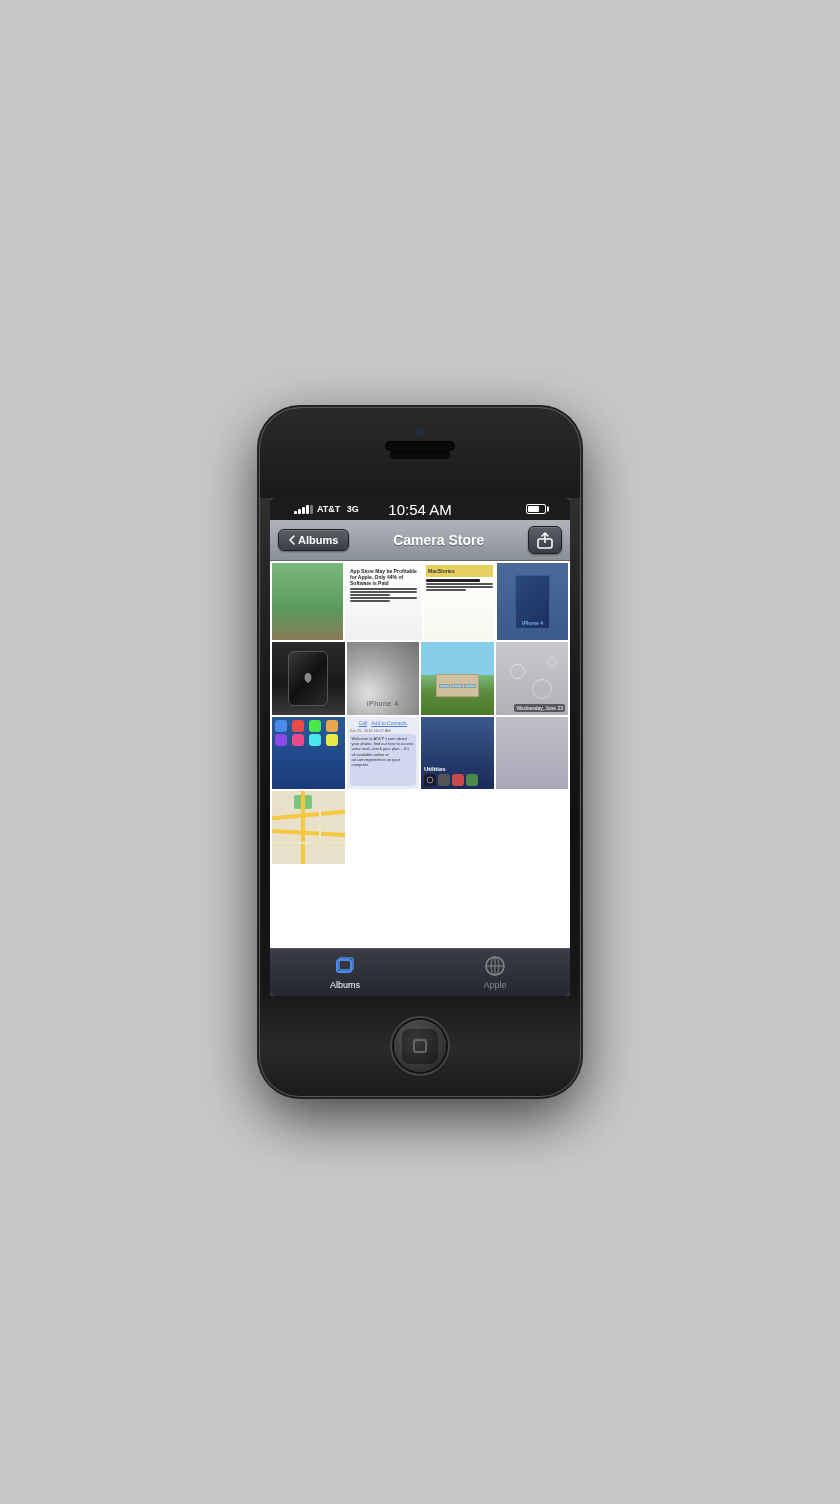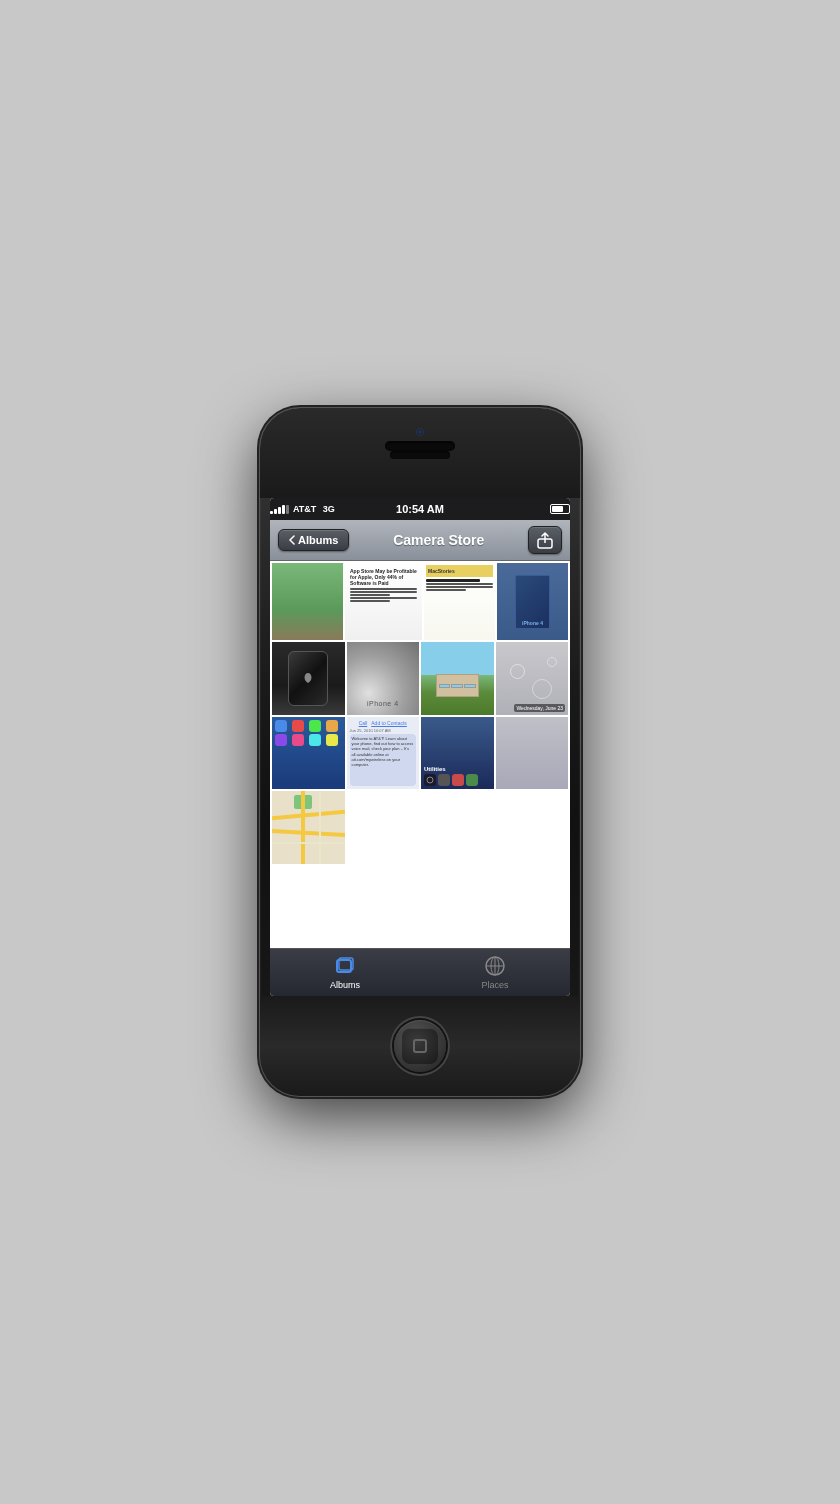--- a/index.html
+++ b/index.html
@@ -72,21 +72,21 @@
       overflow: hidden;
       position: relative;
     }
 
     
     .status-bar {
       background: #1c1c1e;
       display: flex;
       align-items: center;
       justify-content: space-between;
-      padding: 4px 0;
+      padding: 4px 24px;
       height: 22px;
     }
     .status-left {
       display: flex;
       align-items: center;
       gap: 2px;
       color: #fff;
       font-size: 9px;
       font-weight: 600;
     }
@@ -96,22 +96,22 @@
       gap: 1px;
       margin-right: 2px;
     }
     .signal-bar {
       background: #fff;
       width: 3px;
       border-radius: 1px;
     }
     .status-center {
       color: #fff;
-      font-size: 11px;
-      font-weight: 700;
+      font-size: 15px;
+      font-weight: 400;
       position: absolute;
       left: 50%;
       transform: translateX(-50%);
     }
     .status-right {
       display: flex;
       align-items: center;
       gap: 2px;
     }
     .battery-icon {
@@ -519,21 +519,21 @@
         </svg>
         <span class="tab-label active">Albums</span>
       </div>
       <div class="tab-item">
         <svg class="tab-icon" viewBox="0 0 24 24">
           <circle cx="12" cy="12" r="9" stroke="#888" stroke-width="1.5" fill="none"></circle>
           <ellipse cx="12" cy="12" rx="4" ry="9" stroke="#888" stroke-width="1" fill="none"></ellipse>
           <line x1="3" y1="12" x2="21" y2="12" stroke="#888" stroke-width="1"></line>
           <line x1="12" y1="3" x2="12" y2="21" stroke="#888" stroke-width="1"></line>
         </svg>
-        <span class="tab-label">Places</span>
+        <span class="tab-label">Apple</span>
       </div>
     </div>
 
   </div>
 
   <div class="phone-bottom">
     <div class="home-button-outer">
       <div class="home-button-inner">
         <div class="home-button-square"></div>
       </div>

